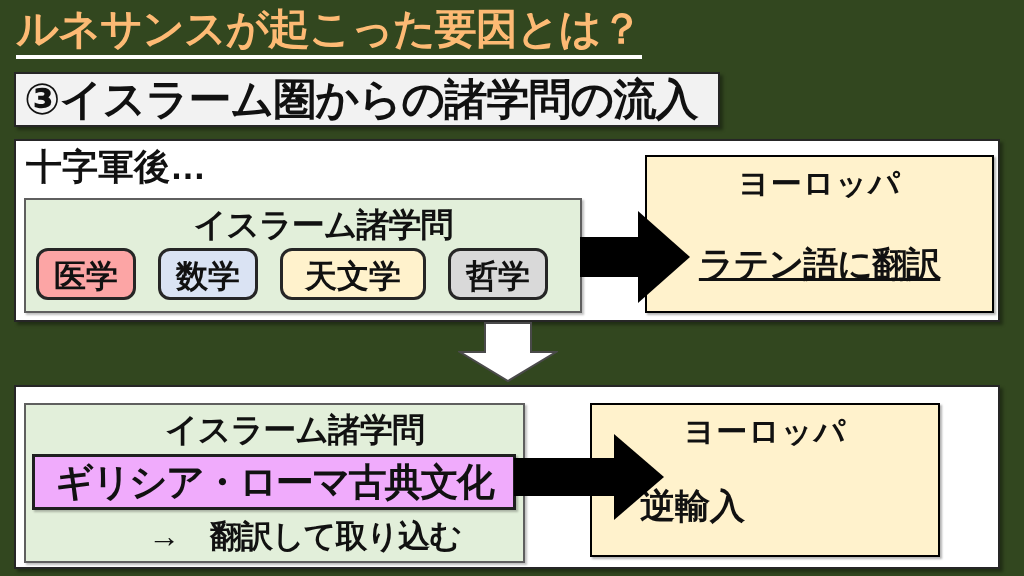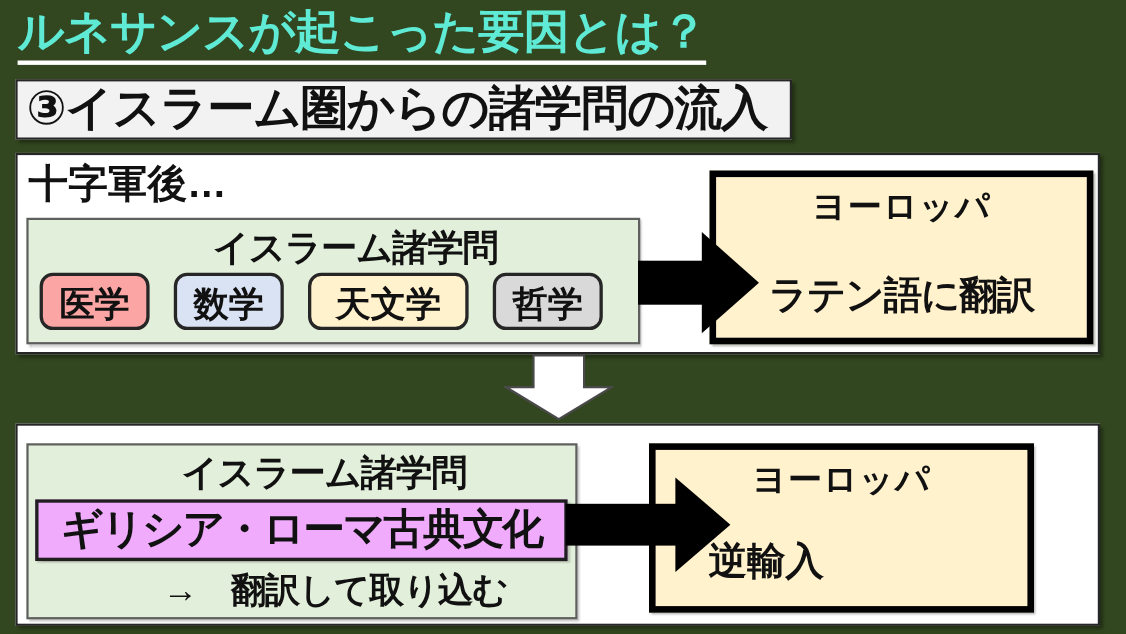--- a/index.html
+++ b/index.html
@@ -5,21 +5,21 @@
   html,body{margin:0;padding:0;background:#32471F;}
   .stage{
     position:relative;width:1024px;height:576px;overflow:hidden;
     background:#32471F;
     font-family:"Liberation Sans","DejaVu Sans",sans-serif;
     font-weight:700;color:#111;
   }
   
   .title{
     position:absolute;left:16px;top:6px;display:inline-block;
-    color:#5eead4;font-size:42px;line-height:1.1;letter-spacing:-1px;
+    color:#fdba74;font-size:42px;line-height:1.1;letter-spacing:-1px;
     border-bottom:4px solid #fff;padding-bottom:3px;
   }
   .subtitle{
     position:absolute;left:14px;top:72px;width:706px;height:55px;
     box-sizing:border-box;background:#F2F2F2;border:2px solid #262626;
     font-size:43px;line-height:50px;letter-spacing:-1px;padding-left:8px;
     box-shadow:3px 3px 3px rgba(0,0,0,.35);
   }
   
   .panel{
@@ -46,27 +46,27 @@
     height:52px;line-height:50px;box-sizing:border-box;
     border:3px solid #262626;border-radius:12px;padding:0 15px;
     font-size:32px;white-space:nowrap;
   }
   .f-medicine{background:#fca5a5;}
   .f-math{background:#DAE3F3;}
   .f-astronomy{background:#FFF2CC;padding:0 22px;}
   .f-philosophy{background:#D9D9D9;}
   
   .creambox{
-    position:absolute;background:#FFF2CC;border:6px solid #000000;
+    position:absolute;background:#FFF2CC;border:2px solid #000000;
     box-sizing:border-box;box-shadow:2px 2px 2px rgba(0,0,0,.3);z-index:1;
   }
   .c1{left:629px;top:14px;width:349px;height:158px;}
   .c2{left:574px;top:16px;width:350px;height:154px;}
   .ctitle{text-align:center;font-size:31px;margin-top:6px;letter-spacing:1px;}
-  .cbody{text-align:center;font-size:35px;margin-top:36px;letter-spacing:-1px;}
+  .cbody{text-align:center;font-size:35px;margin-top:36px;letter-spacing:-1px;text-decoration:underline;}
   .cbody2{text-align:left;font-size:35px;margin-top:30px;padding-left:48px;}
   
   .pinkbox{
     position:absolute;left:6px;top:49px;width:484px;height:56px;
     box-sizing:border-box;background:#f0abfc;border:3px solid #1f1f1f;
     text-align:center;font-size:38px;line-height:50px;letter-spacing:-2px;
     z-index:2;box-shadow:2px 2px 2px rgba(0,0,0,.25);
   }
   .note{
     position:absolute;top:110px;left:0;right:0;text-align:center;

